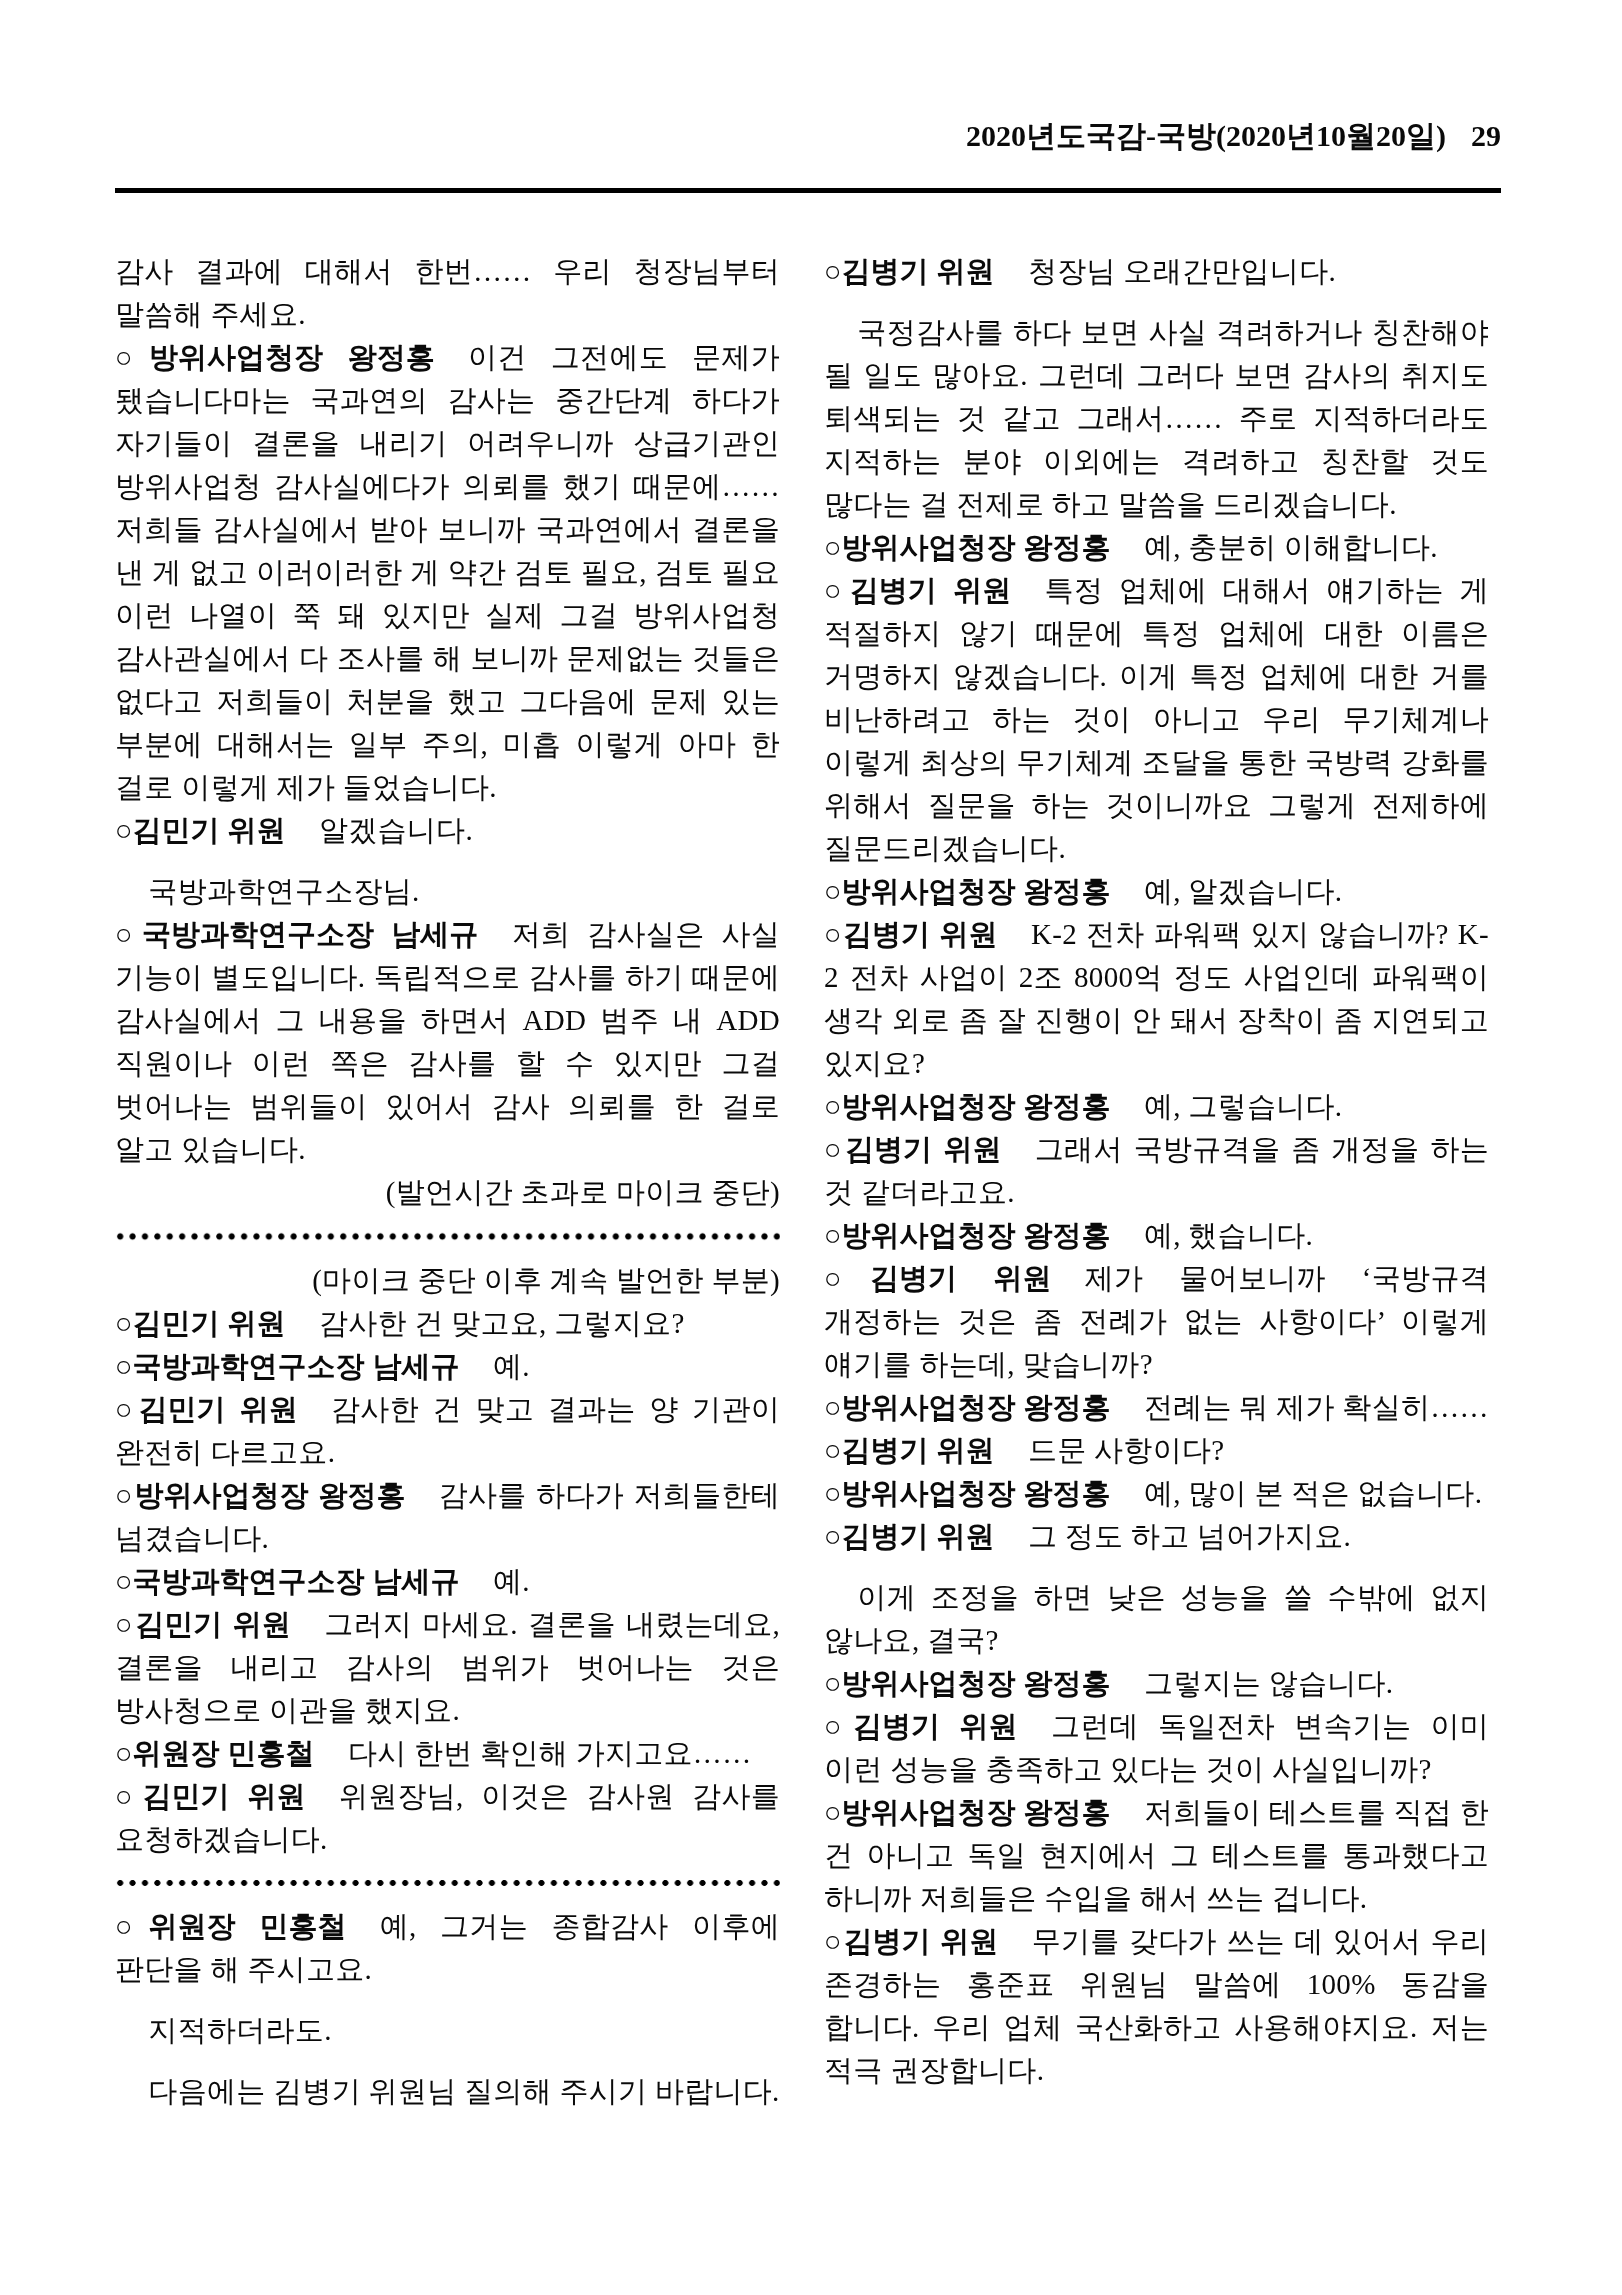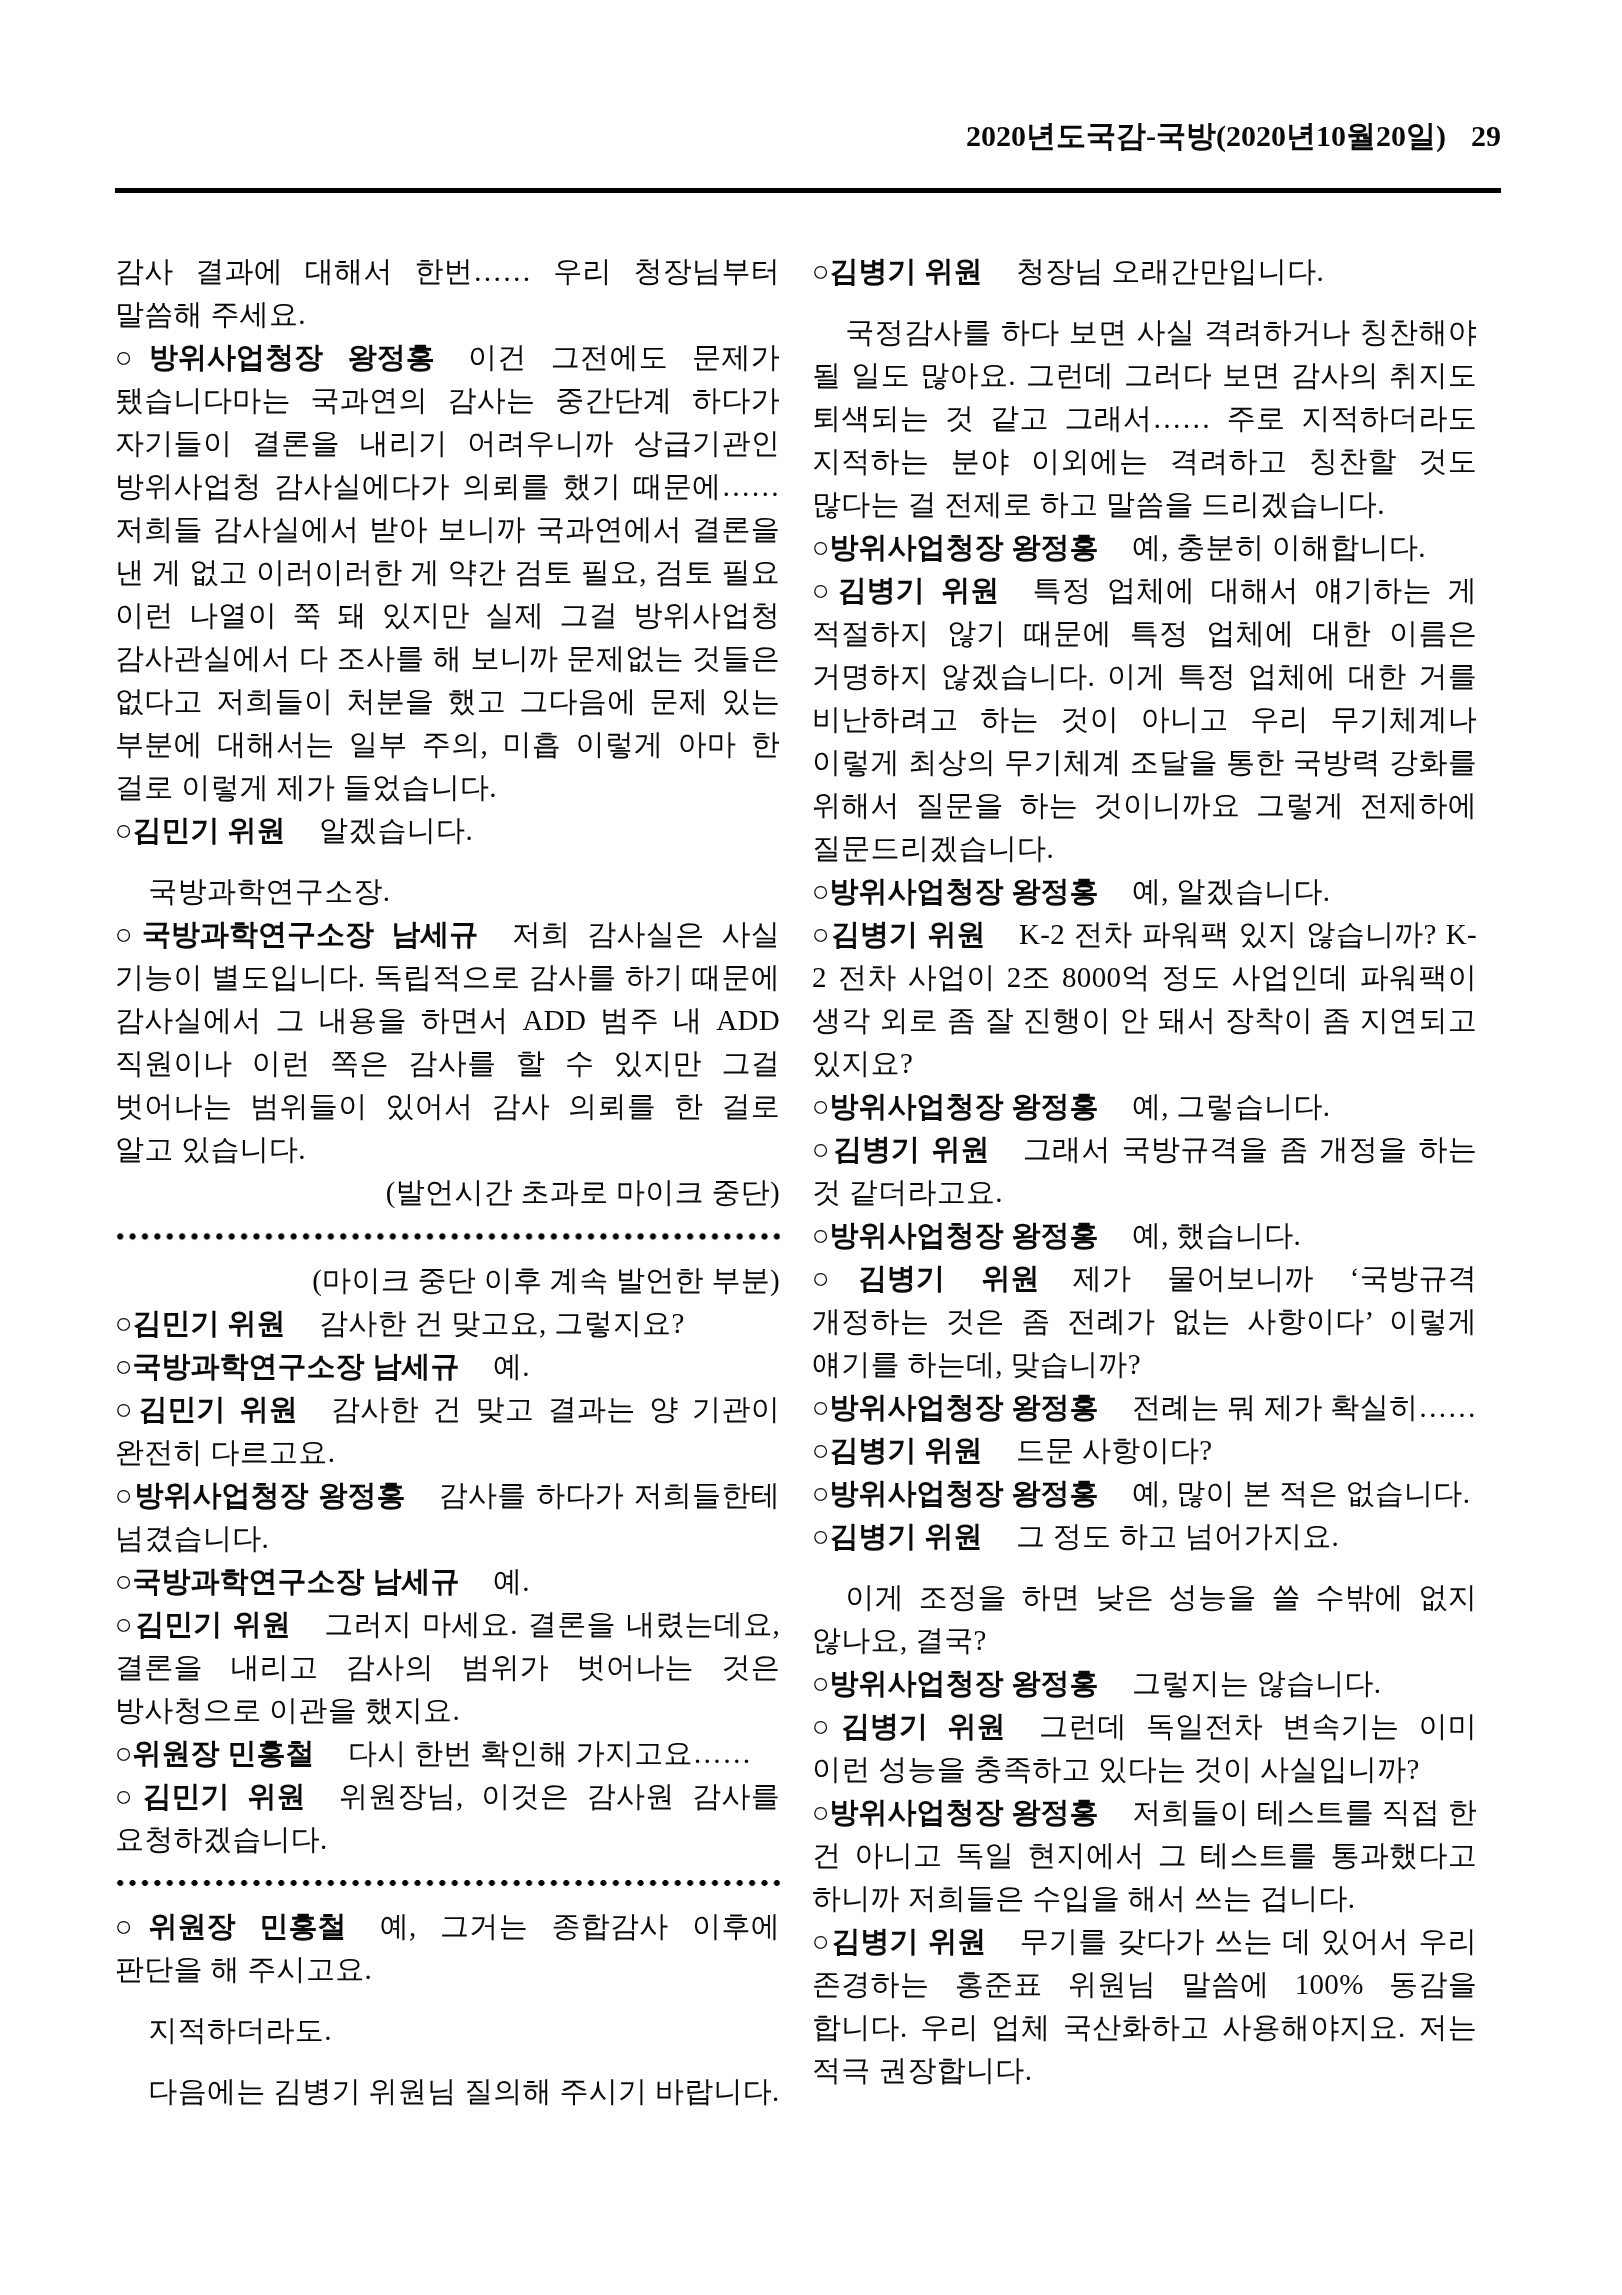--- a/index.html
+++ b/index.html
@@ -37,21 +37,21 @@
     width: 1386px;
     height: 5.2px;
     background: #000000;
   }
   .columns {
     position: absolute;
     top: 250px;
     left: 115px;
     width: 1386px;
     display: flex;
-    gap: 32px;
+    gap: 44px;
   }
   .col {
     width: 665px;
     flex: 0 0 665px;
   }
   .para {
     margin: 0;
     font-size: 29px;
     line-height: 43px;
     text-align: justify;
@@ -84,21 +84,21 @@
 
 <div class="page-header"><span>2020년도국감-국방(2020년10월20일)</span><span class="page-num">29</span></div>
 
 <div class="header-rule"></div>
 
 <div class="columns">
   <div class="col" id="col-left">
       <p class="para cont">감사 결과에 대해서 한번…… 우리 청장님부터 말씀해 주세요.</p>
       <p class="para speech"><span class="speaker">○방위사업청장 왕정홍</span><span class="speaker-gap"></span>이건 그전에도 문제가 됐습니다마는 국과연의 감사는 중간단계 하다가 자기들이 결론을 내리기 어려우니까 상급기관인 방위사업청 감사실에다가 의뢰를 했기 때문에…… 저희들 감사실에서 받아 보니까 국과연에서 결론을 낸 게 없고 이러이러한 게 약간 검토 필요, 검토 필요 이런 나열이 쭉 돼 있지만 실제 그걸 방위사업청 감사관실에서 다 조사를 해 보니까 문제없는 것들은 없다고 저희들이 처분을 했고 그다음에 문제 있는 부분에 대해서는 일부 주의, 미흡 이렇게 아마 한 걸로 이렇게 제가 들었습니다.</p>
       <p class="para speech"><span class="speaker">○김민기 위원</span><span class="speaker-gap"></span>알겠습니다.</p>
-      <p class="para indent">국방과학연구소장.</p>
+      <p class="para indent">국방과학연구소장님.</p>
       <p class="para speech"><span class="speaker">○국방과학연구소장 남세규</span><span class="speaker-gap"></span>저희 감사실은 사실 기능이 별도입니다. 독립적으로 감사를 하기 때문에 감사실에서 그 내용을 하면서 ADD 범주 내 ADD 직원이나 이런 쪽은 감사를 할 수 있지만 그걸 벗어나는 범위들이 있어서 감사 의뢰를 한 걸로 알고 있습니다.</p>
       <p class="para paren">(발언시간 초과로 마이크 중단)</p>
       <div class="sep"></div>
       <p class="para paren">(마이크 중단 이후 계속 발언한 부분)</p>
       <p class="para speech"><span class="speaker">○김민기 위원</span><span class="speaker-gap"></span>감사한 건 맞고요, 그렇지요?</p>
       <p class="para speech"><span class="speaker">○국방과학연구소장 남세규</span><span class="speaker-gap"></span>예.</p>
       <p class="para speech"><span class="speaker">○김민기 위원</span><span class="speaker-gap"></span>감사한 건 맞고 결과는 양 기관이 완전히 다르고요.</p>
       <p class="para speech"><span class="speaker">○방위사업청장 왕정홍</span><span class="speaker-gap"></span>감사를 하다가 저희들한테 넘겼습니다.</p>
       <p class="para speech"><span class="speaker">○국방과학연구소장 남세규</span><span class="speaker-gap"></span>예.</p>
       <p class="para speech"><span class="speaker">○김민기 위원</span><span class="speaker-gap"></span>그러지 마세요. 결론을 내렸는데요, 결론을 내리고 감사의 범위가 벗어나는 것은 방사청으로 이관을 했지요.</p>

